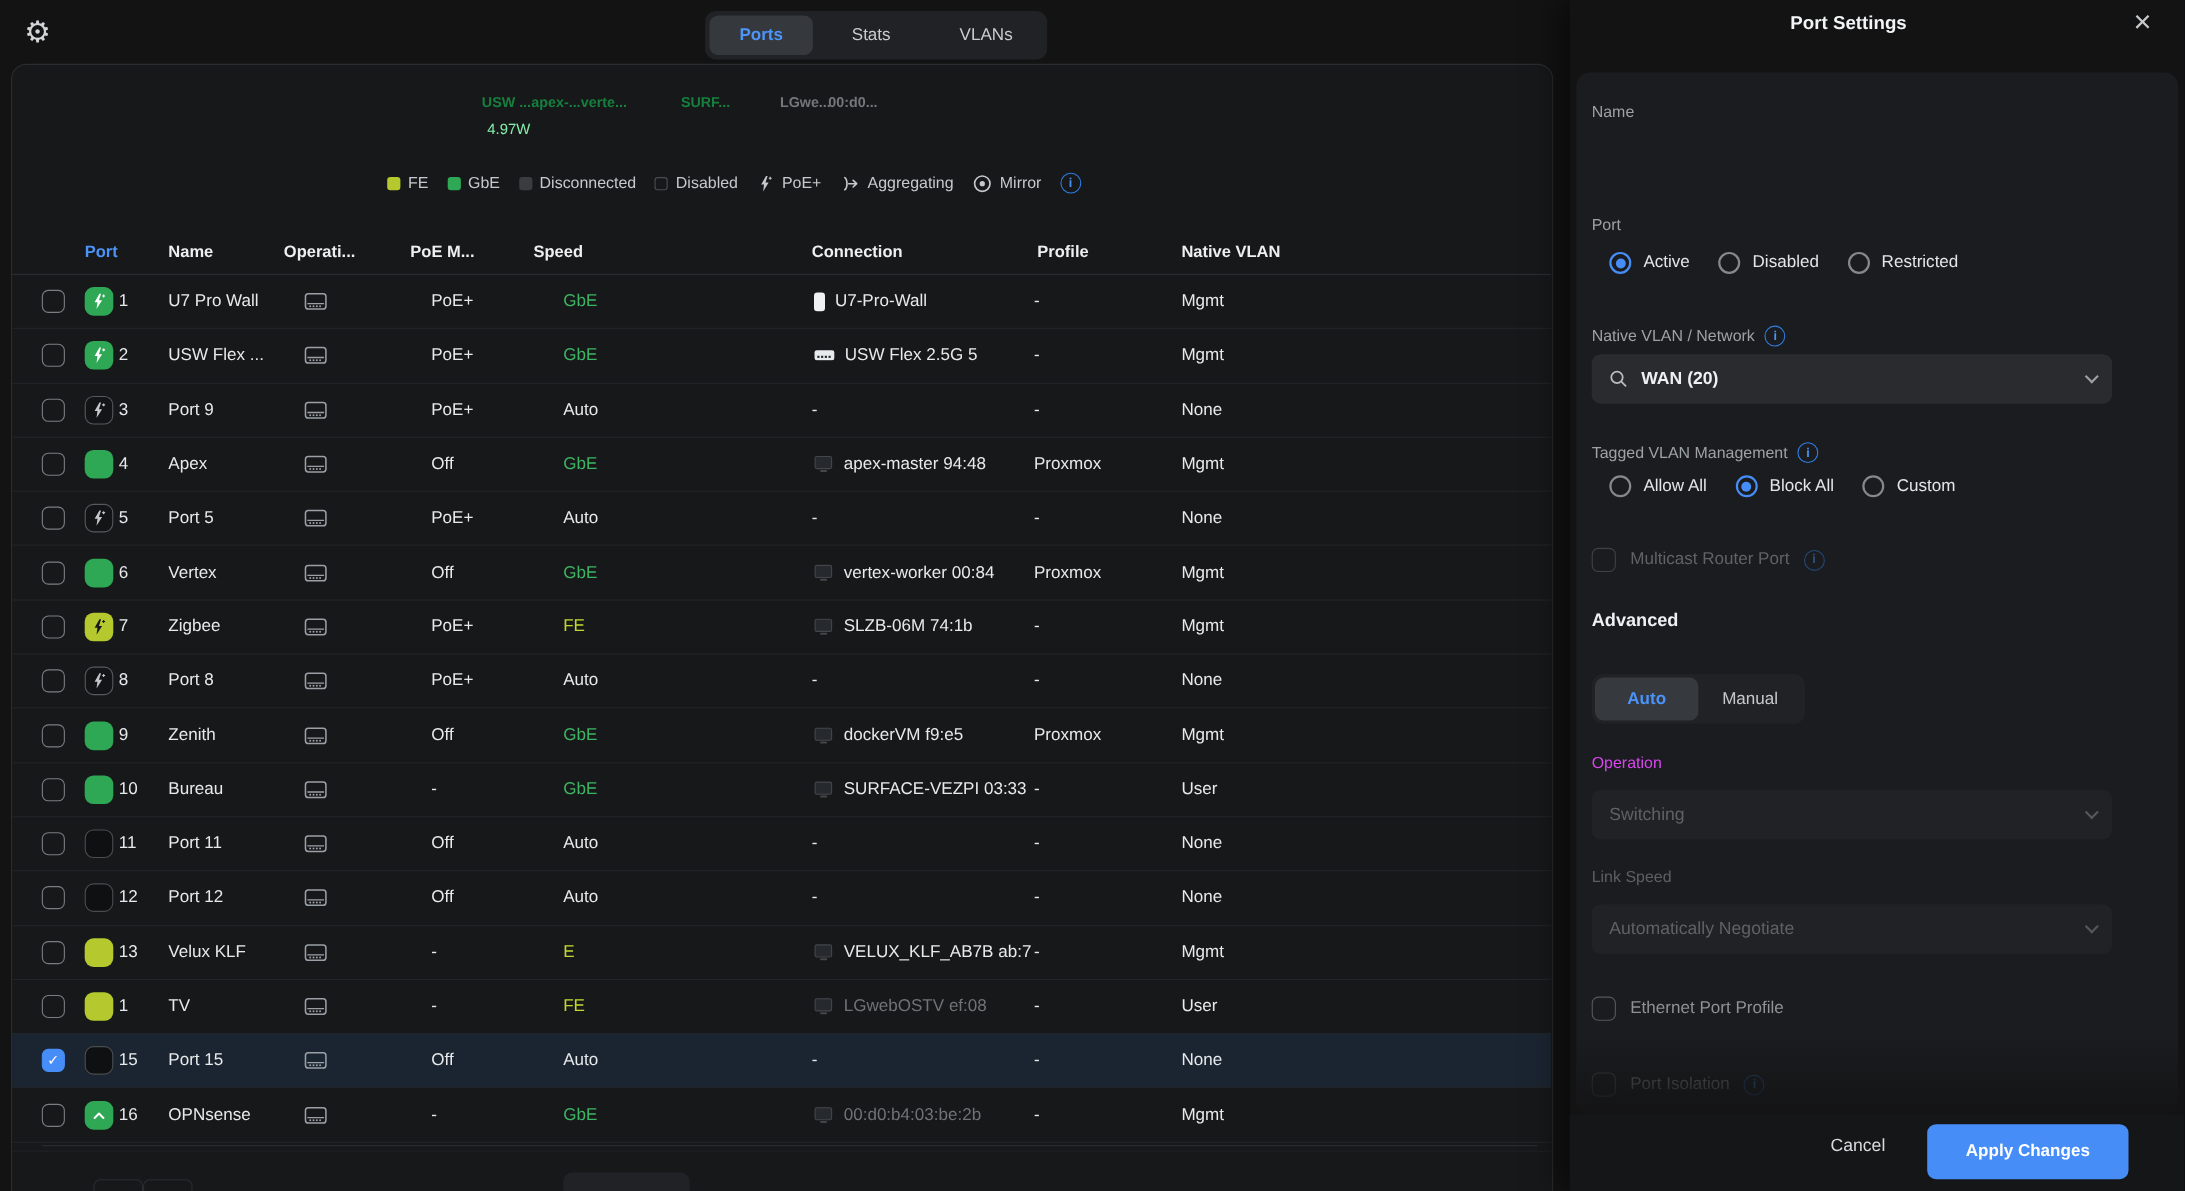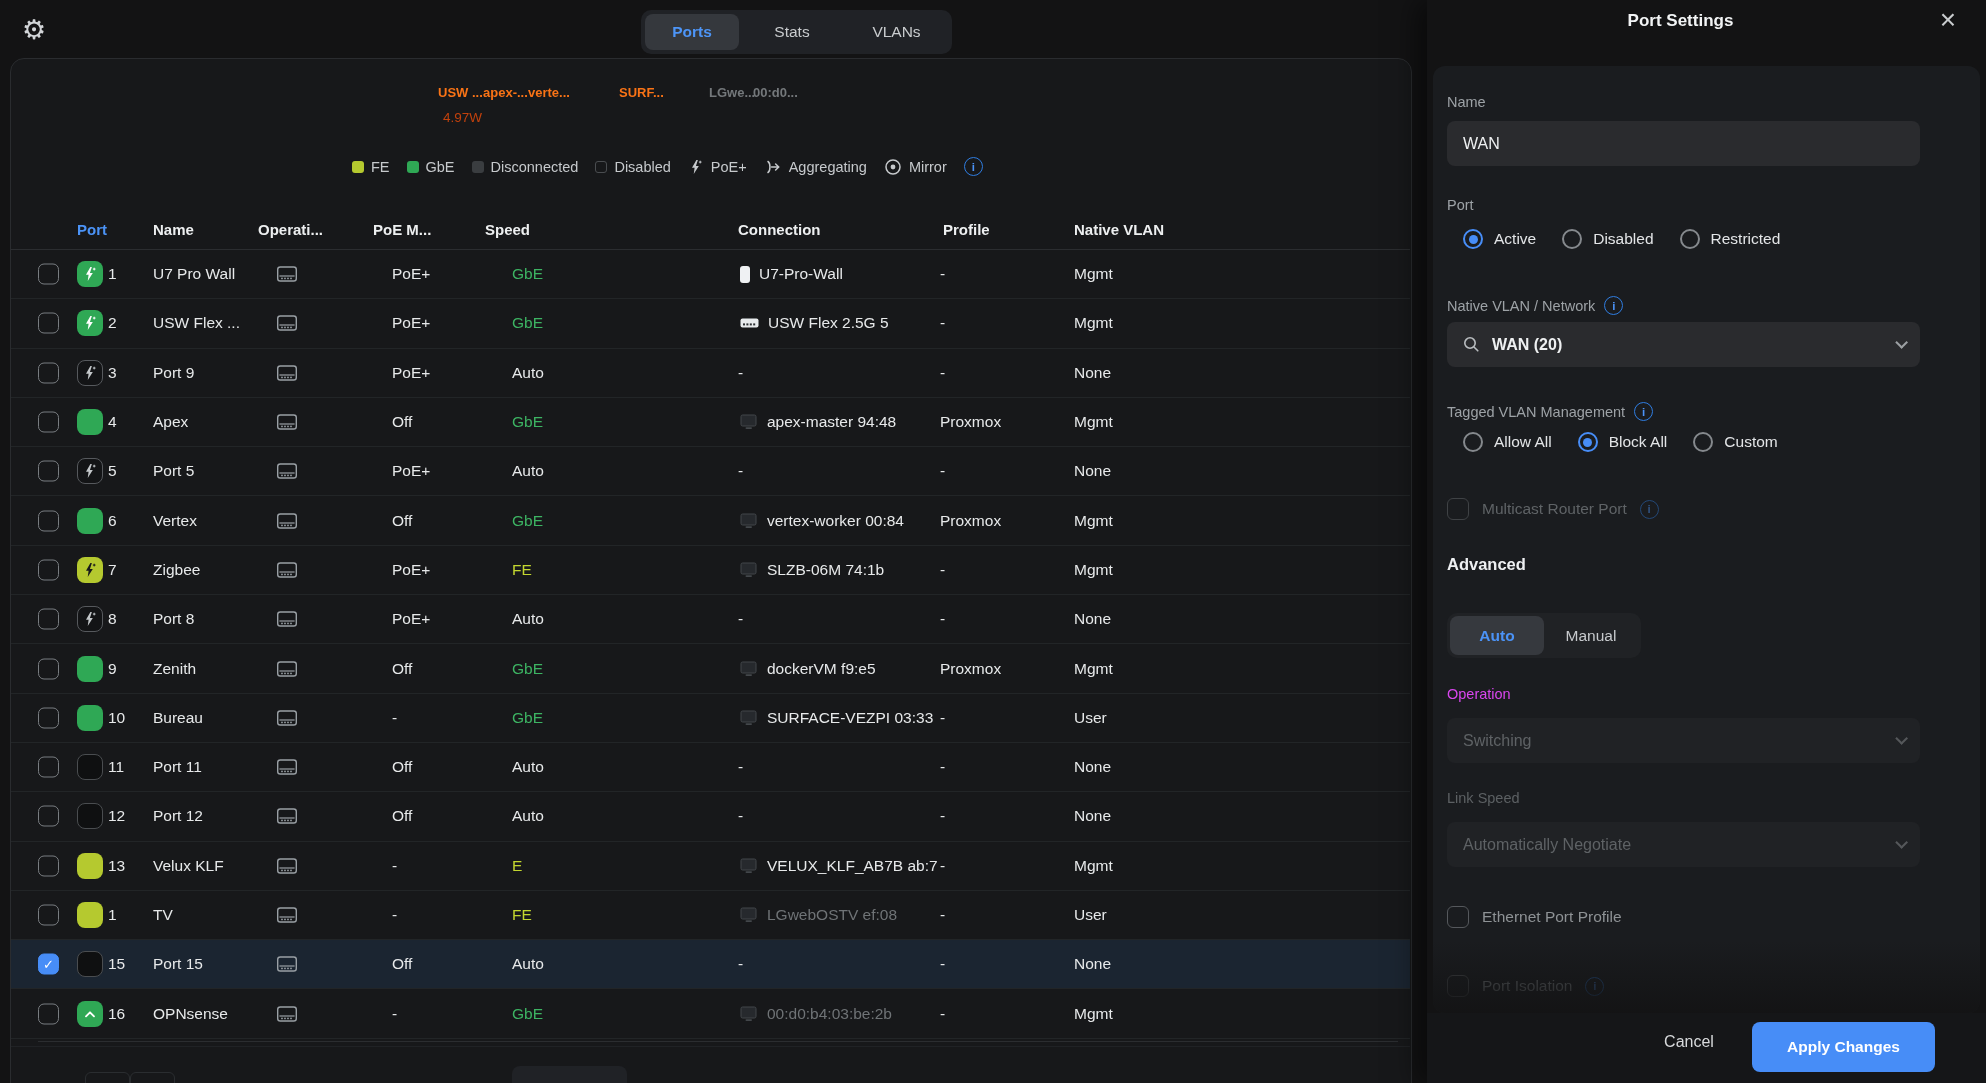--- a/index.html
+++ b/index.html
@@ -13,23 +13,23 @@
   .gear { position:absolute; left:22px; top:16px; font-size:27px; color:#d2d5d8;
           font-family:"DejaVu Sans",sans-serif; cursor:pointer; line-height:1; }
   .tabs { position:absolute; left:641px; top:10px; height:44px; display:flex; align-items:center;
           background:#202226; border-radius:10px; padding:0 4px; }
   .tab  { height:36px; display:flex; align-items:center; justify-content:center;
           font-size:15.5px; color:#c9ccce; border-radius:8px; cursor:pointer; }
   .tab.on { background:#35383d; color:#4d95f7; font-weight:700; }
   
   .card { position:absolute; left:10px; top:58px; width:1402px; height:1040px;
           background:#17181a; border:1px solid #2a2c2f; border-radius:14px; }
-  .strip-label { position:absolute; top:85px; font-size:13px; font-weight:700; color:#f97316; white-space:nowrap; }
+  .strip-label { position:absolute; top:85px; font-size:13px; font-weight:700; color:#15803d; white-space:nowrap; }
   .strip-label.dim { color:#74787b; }
-  .strip-power { position:absolute; top:110px; font-size:13.5px; color:#c2410c; }
+  .strip-power { position:absolute; top:110px; font-size:13.5px; color:#86efac; }
   
   .legend { position:absolute; left:352px; top:157px; display:flex; align-items:center; gap:17px;
             font-size:14.5px; color:#c6c9cc; }
   .litem { display:flex; align-items:center; gap:7px; }
   .sw { width:12px; height:12px; border-radius:3px; display:inline-block; }
   .sw.fe { background:#b5c92f; } .sw.gbe { background:#2fa855; }
   .sw.disc { background:#3a3d40; } .sw.dis { background:transparent; border:1px solid #4a4d50; }
   .info { display:inline-flex; width:19px; height:19px; border:1.6px solid #2f7de1; border-radius:50%;
           color:#4b93f7; font-size:11.5px; align-items:center; justify-content:center; cursor:pointer;
           font-weight:700; flex:0 0 auto; }
@@ -623,23 +623,20 @@
       <i></i>
     </div>
   <div class="pg-pill"></div>
 
   <div class="panel">
     <div class="panel-title">Port Settings</div>
     <span class="close">×</span>
 
     <div class="pcard">
       <div class="plabel" style="top:28px">Name</div>
-      <div class="pfield" style="top:55px">
-        <span>WAN</span>
-      </div>
 
       <div class="plabel" style="top:131px">Port</div>
       <div class="choices" style="top:163px" id="portChoices">
           <span class="choice on">
             <span class="radio"></span>
             <span>Active</span>
           </span>
           <span class="choice">
             <span class="radio"></span>
             <span>Disabled</span>

